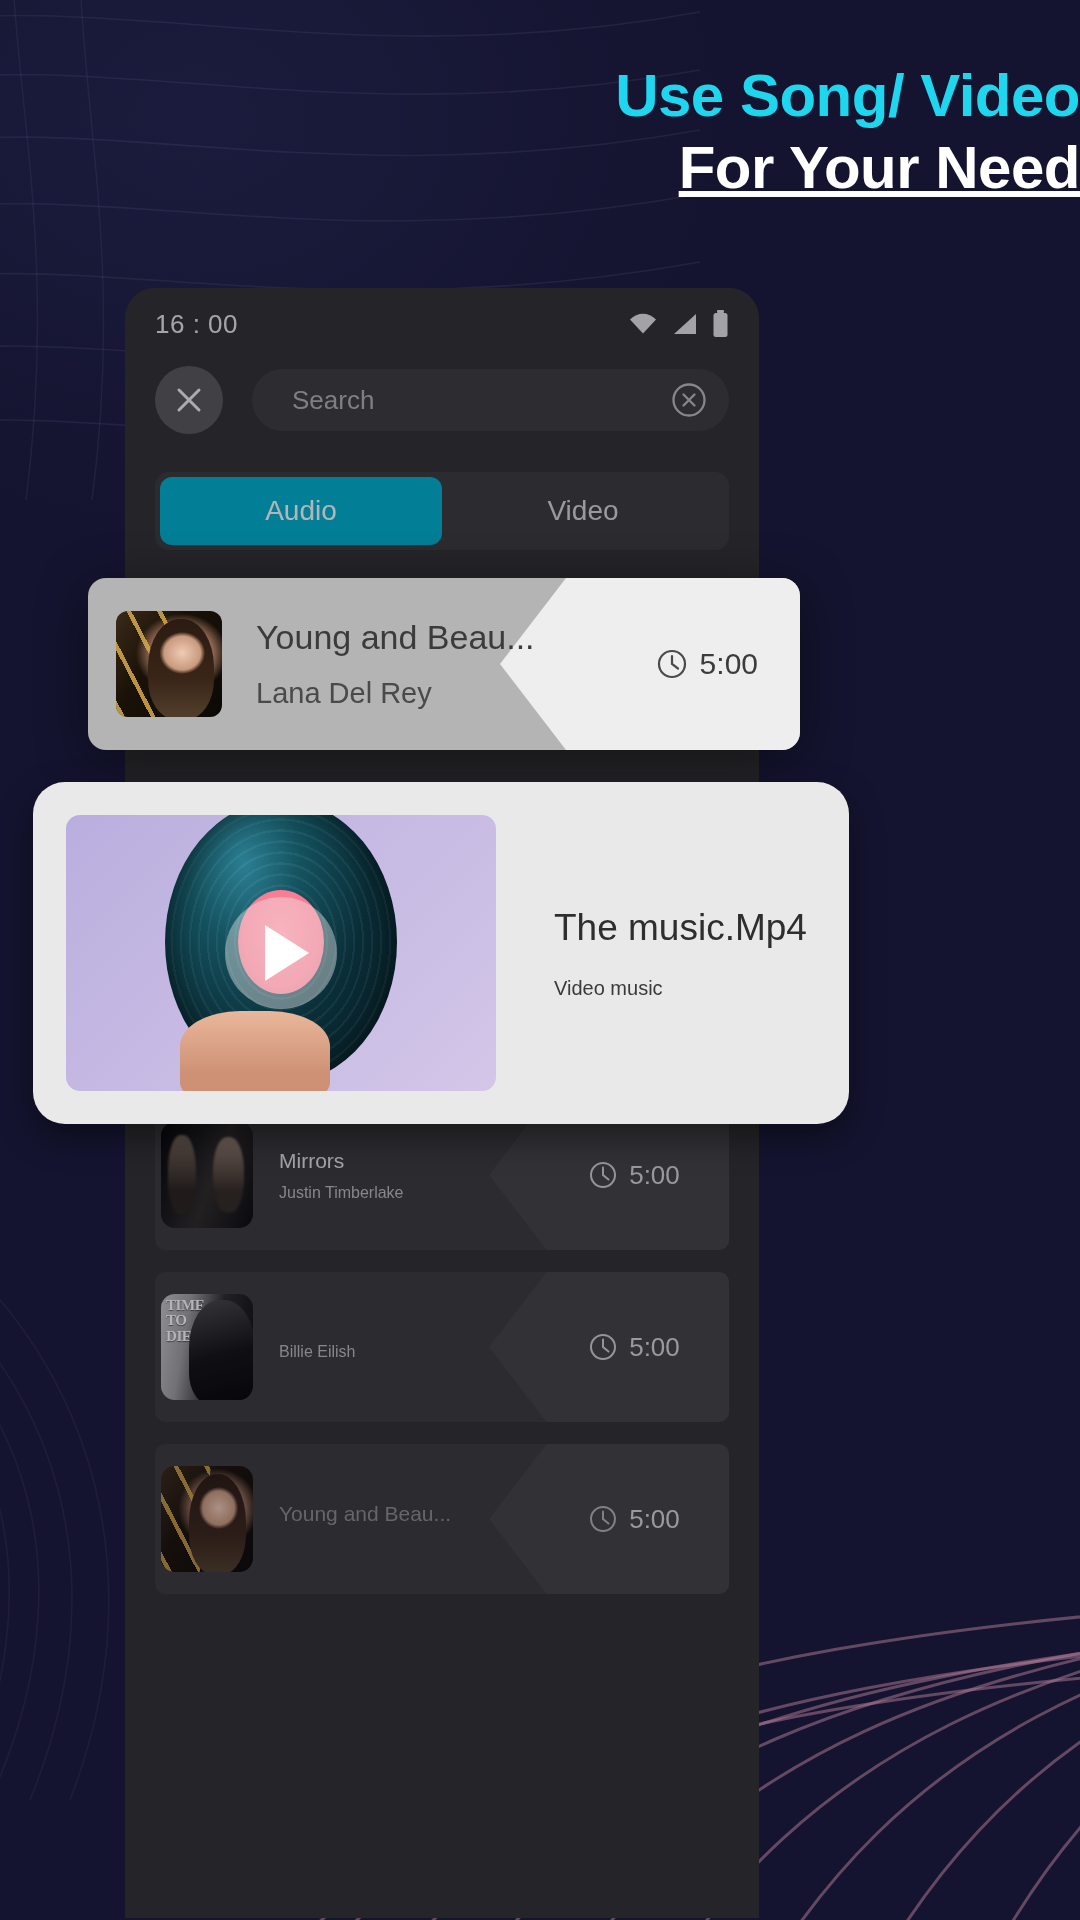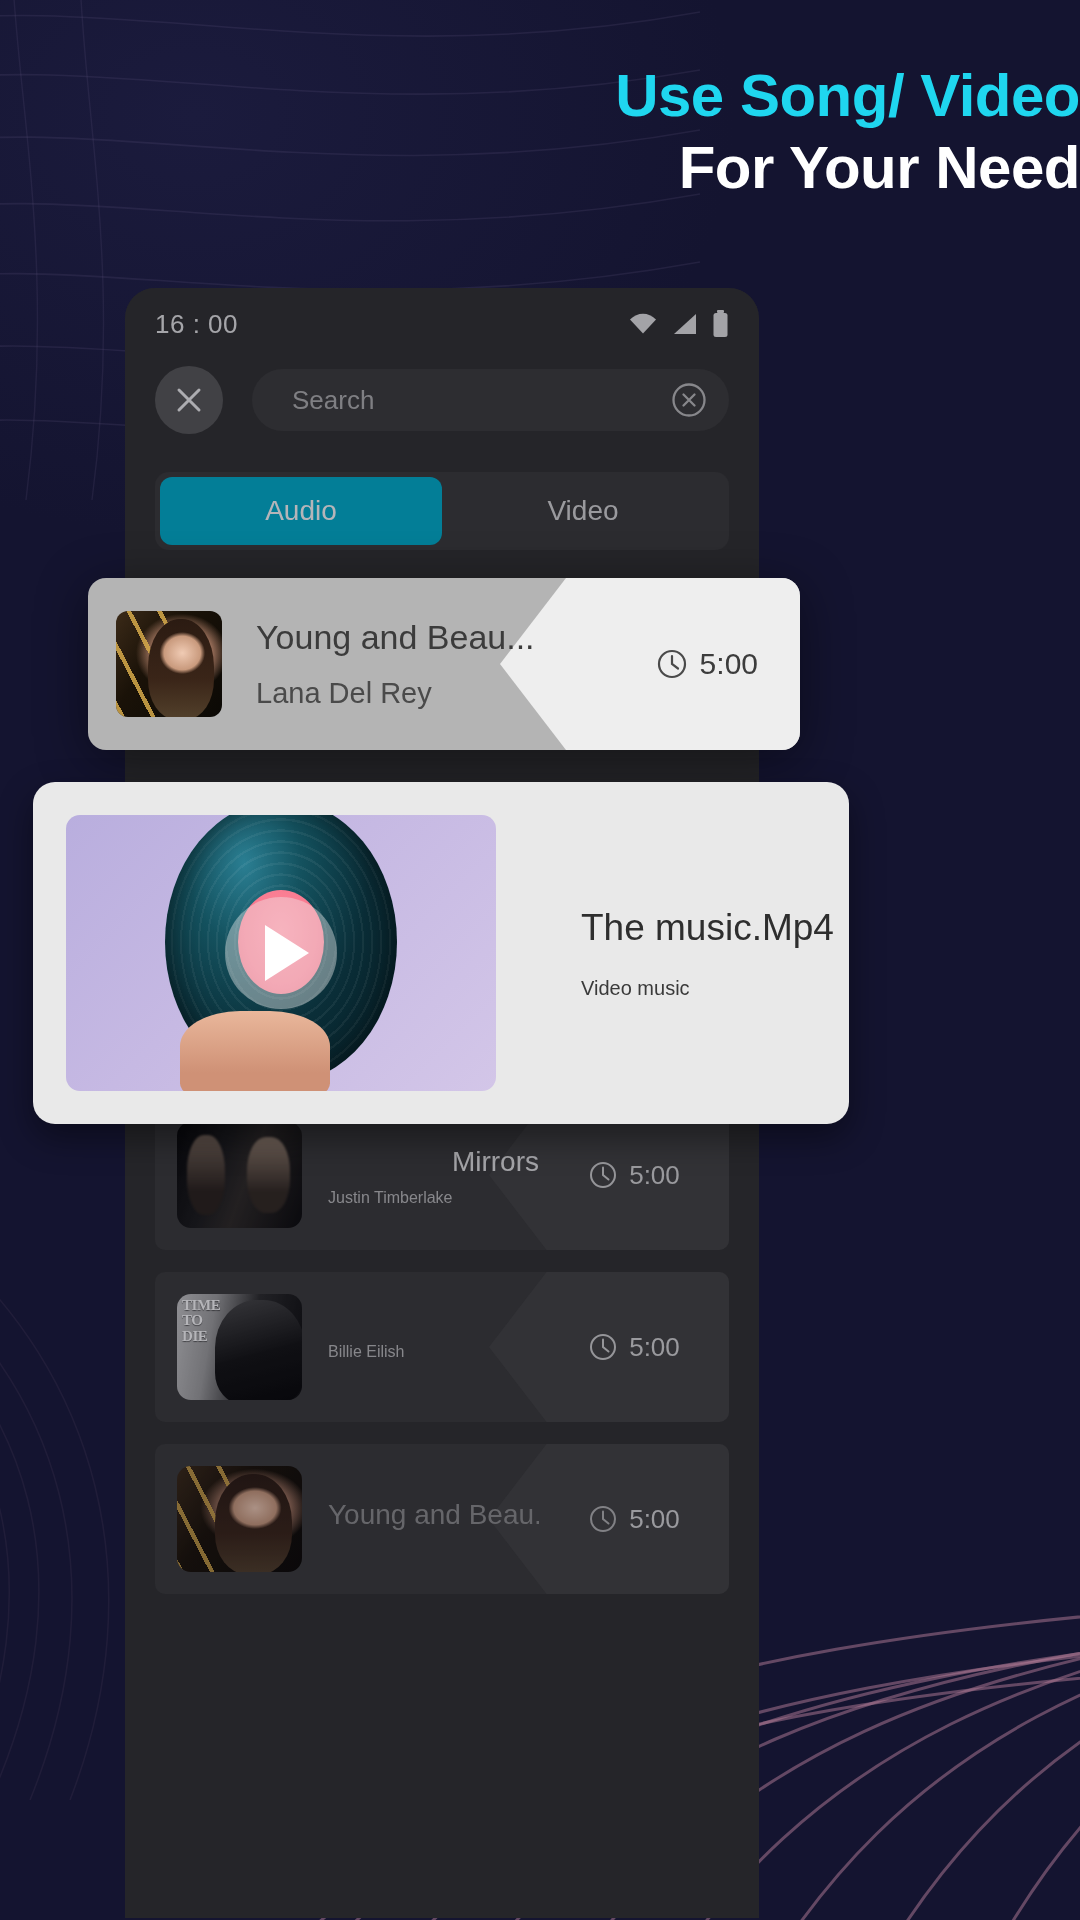--- a/index.html
+++ b/index.html
@@ -46,20 +46,21 @@
     letter-spacing: -0.5px;
     color: #1fd6ef;
   }
   .headline .l2 {
     display: block;
     font-size: 60px;
     font-weight: bold;
     letter-spacing: -0.5px;
     color: #ffffff;
     margin-top: 4px;
+    text-decoration: underline;
   }
 
   
   .phone {
     position: absolute;
     left: 125px; top: 288px;
     width: 634px; height: 1630px;
     background: #323232;
     border-radius: 30px 30px 0 0;
     overflow: hidden;
@@ -166,40 +167,39 @@
   .row-chev {
     position: absolute;
     right: 0; top: 0;
     width: 240px; height: 150px;
     background: #444444;
     border-radius: 0 10px 10px 0;
     clip-path: polygon(24% 0%, 100% 0%, 100% 100%, 24% 100%, 0% 50%);
   }
   .art {
     position: relative;
-    width: 125px; height: 106px;
+    width: 92px; height: 106px;
     border-radius: 14px;
-    margin-left: 22px;
+    margin-left: 6px;
     overflow: hidden;
     flex: 0 0 auto;
     background: #111;
   }
   .meta {
     position: relative;
     margin-left: 26px;
     flex: 1 1 auto;
     min-width: 0;
   }
   .meta .t {
     color: #e9e9e9;
-    font-size: 28px;
+    font-size: 21px;
     white-space: nowrap;
     overflow: hidden;
     line-height: 1.25;
-    text-align: right;
   }
   .meta .a {
     color: #bdbdbd;
     font-size: 16px;
     margin-top: 10px;
     white-space: nowrap;
     overflow: hidden;
   }
   .dur {
     position: relative;
@@ -333,27 +333,26 @@
     color: #3c3c3c;
     font-size: 30px;
   }
 
   
   .video-card {
     position: absolute;
     left: 33px; top: 782px;
     width: 816px; height: 342px;
     background: #e9e9e9;
-    border-radius: 22px;
+    border-radius: 32px;
     z-index: 21;
     box-shadow: 0 14px 34px rgba(0,0,0,.42);
     display: flex;
     align-items: center;
     padding: 33px;
-    gap: 27px;
   }
   .thumb {
     position: relative;
     width: 430px; height: 276px;
     border-radius: 14px;
     overflow: hidden;
     flex: 0 0 auto;
     background: linear-gradient(135deg, #b9aede 0%, #c6b9e3 45%, #d3c6e8 100%);
   }
   .thumb .vinyl {

